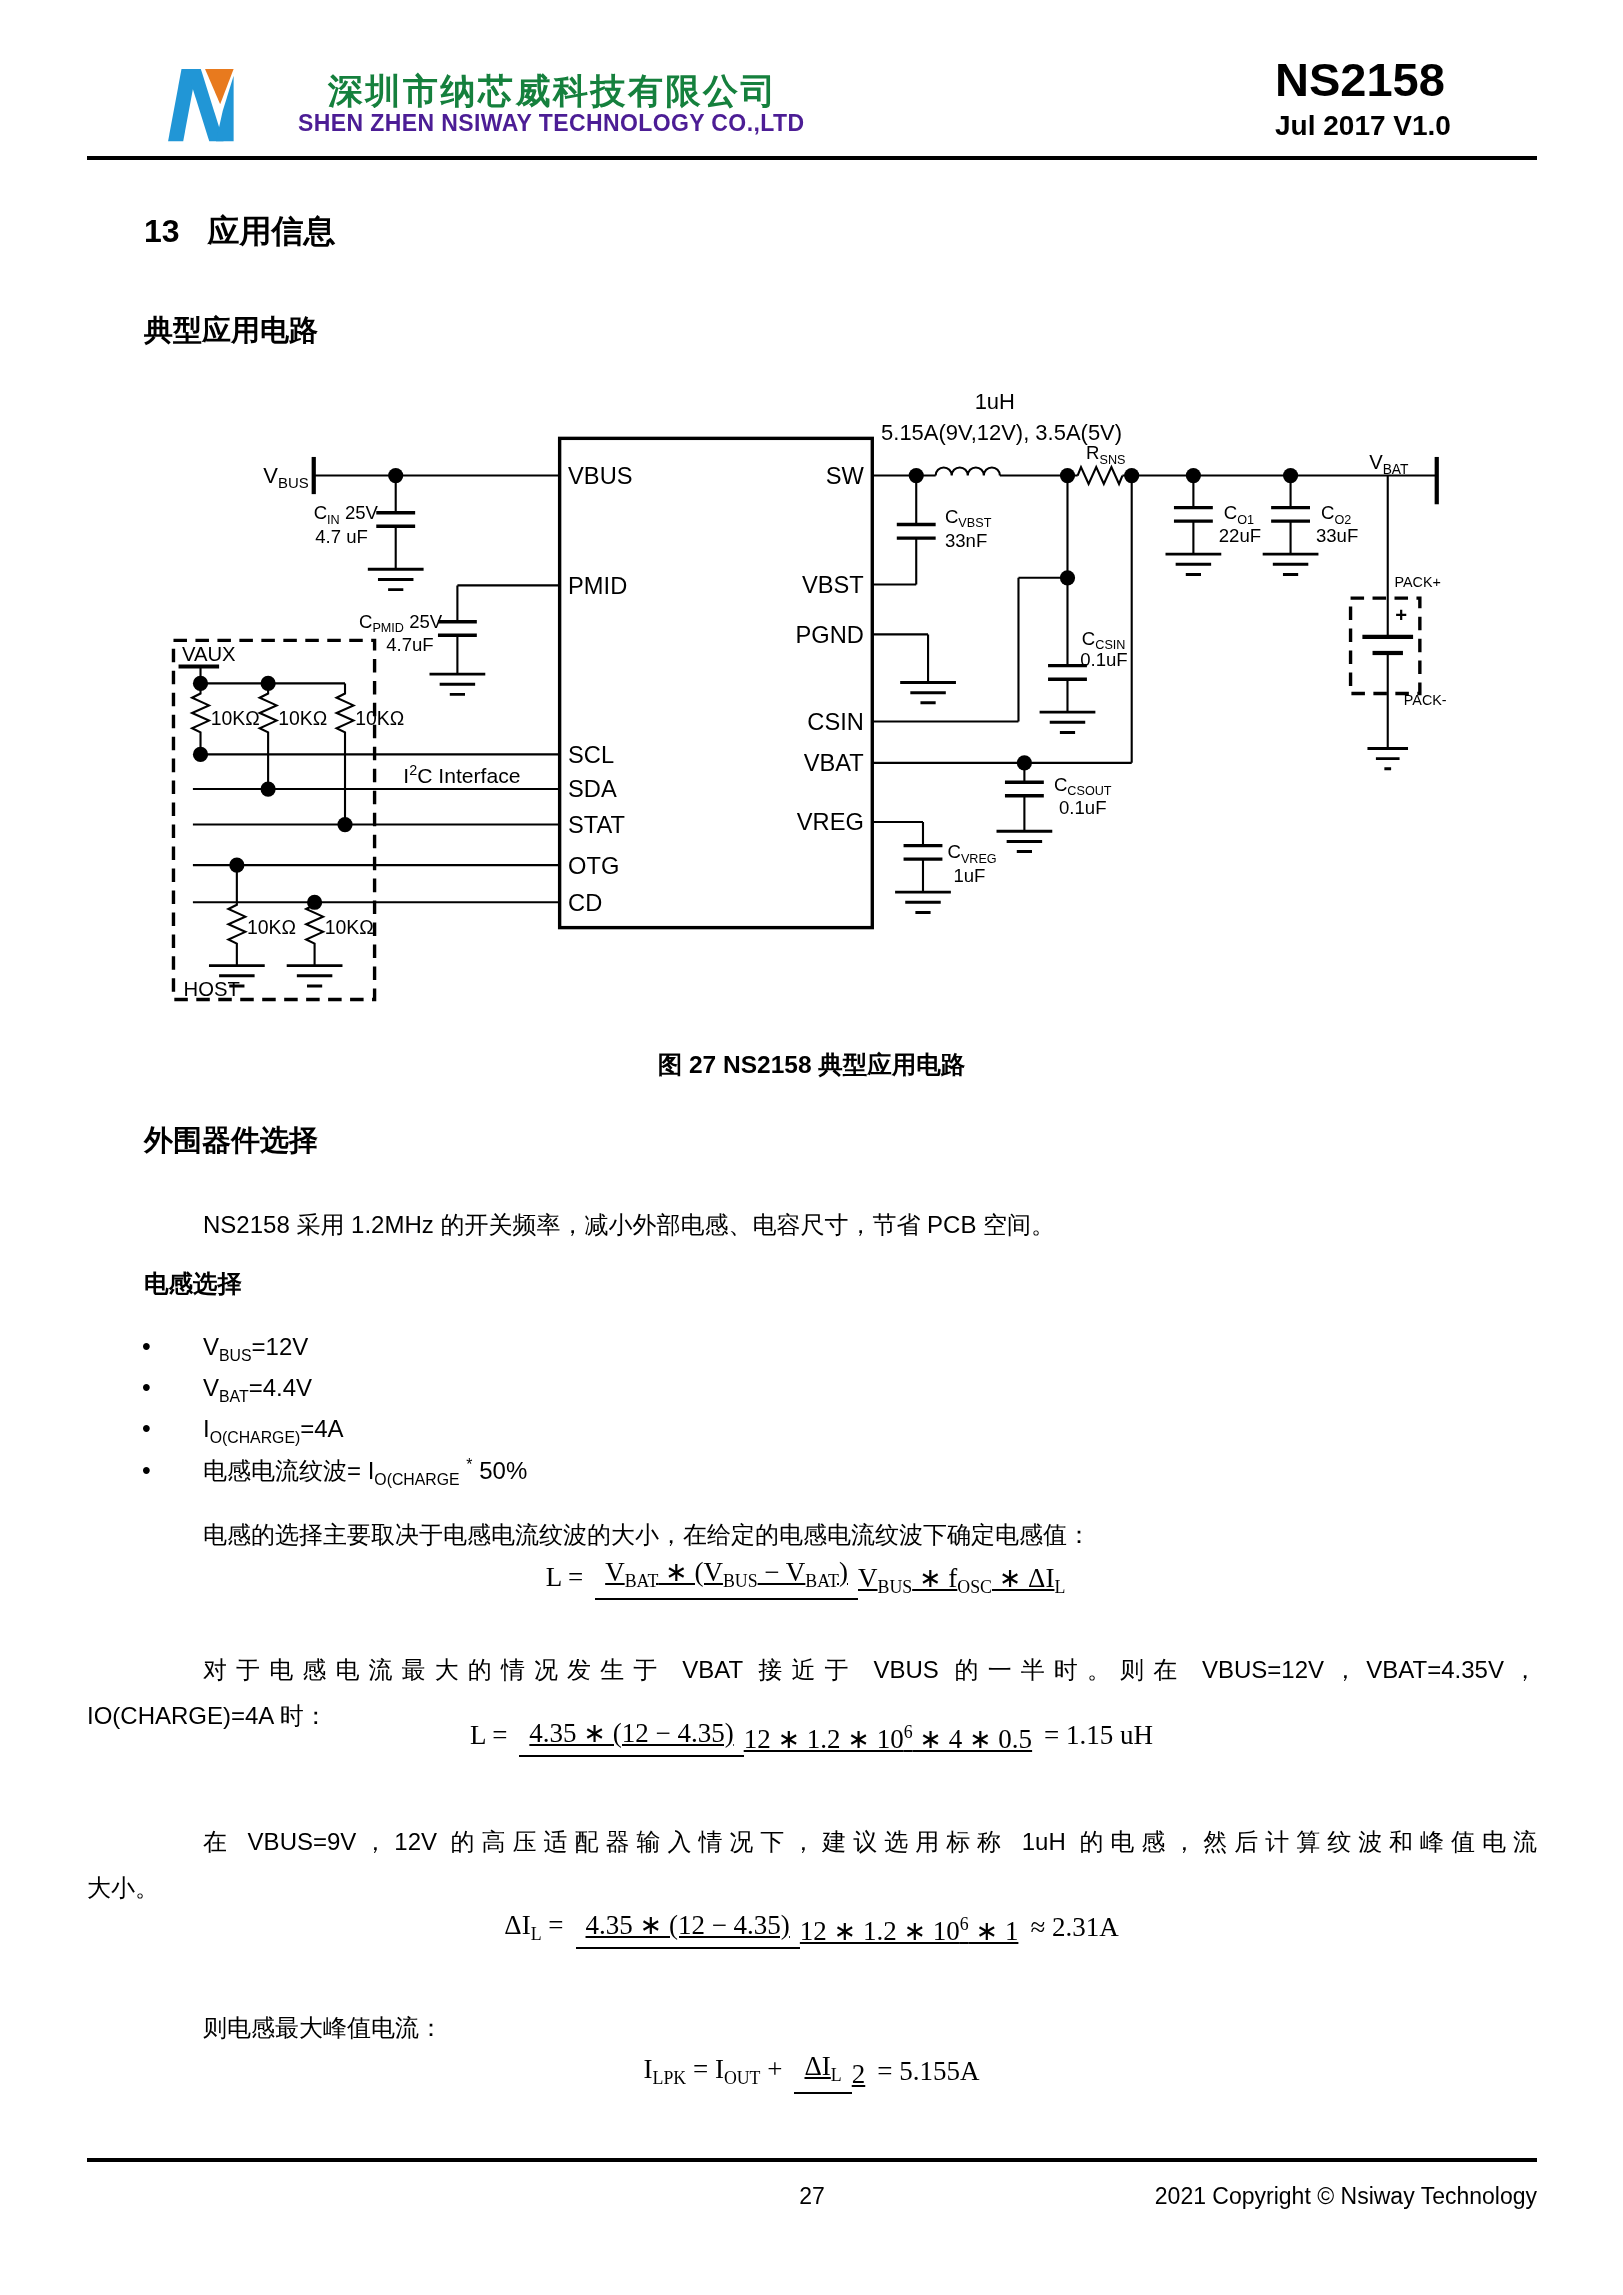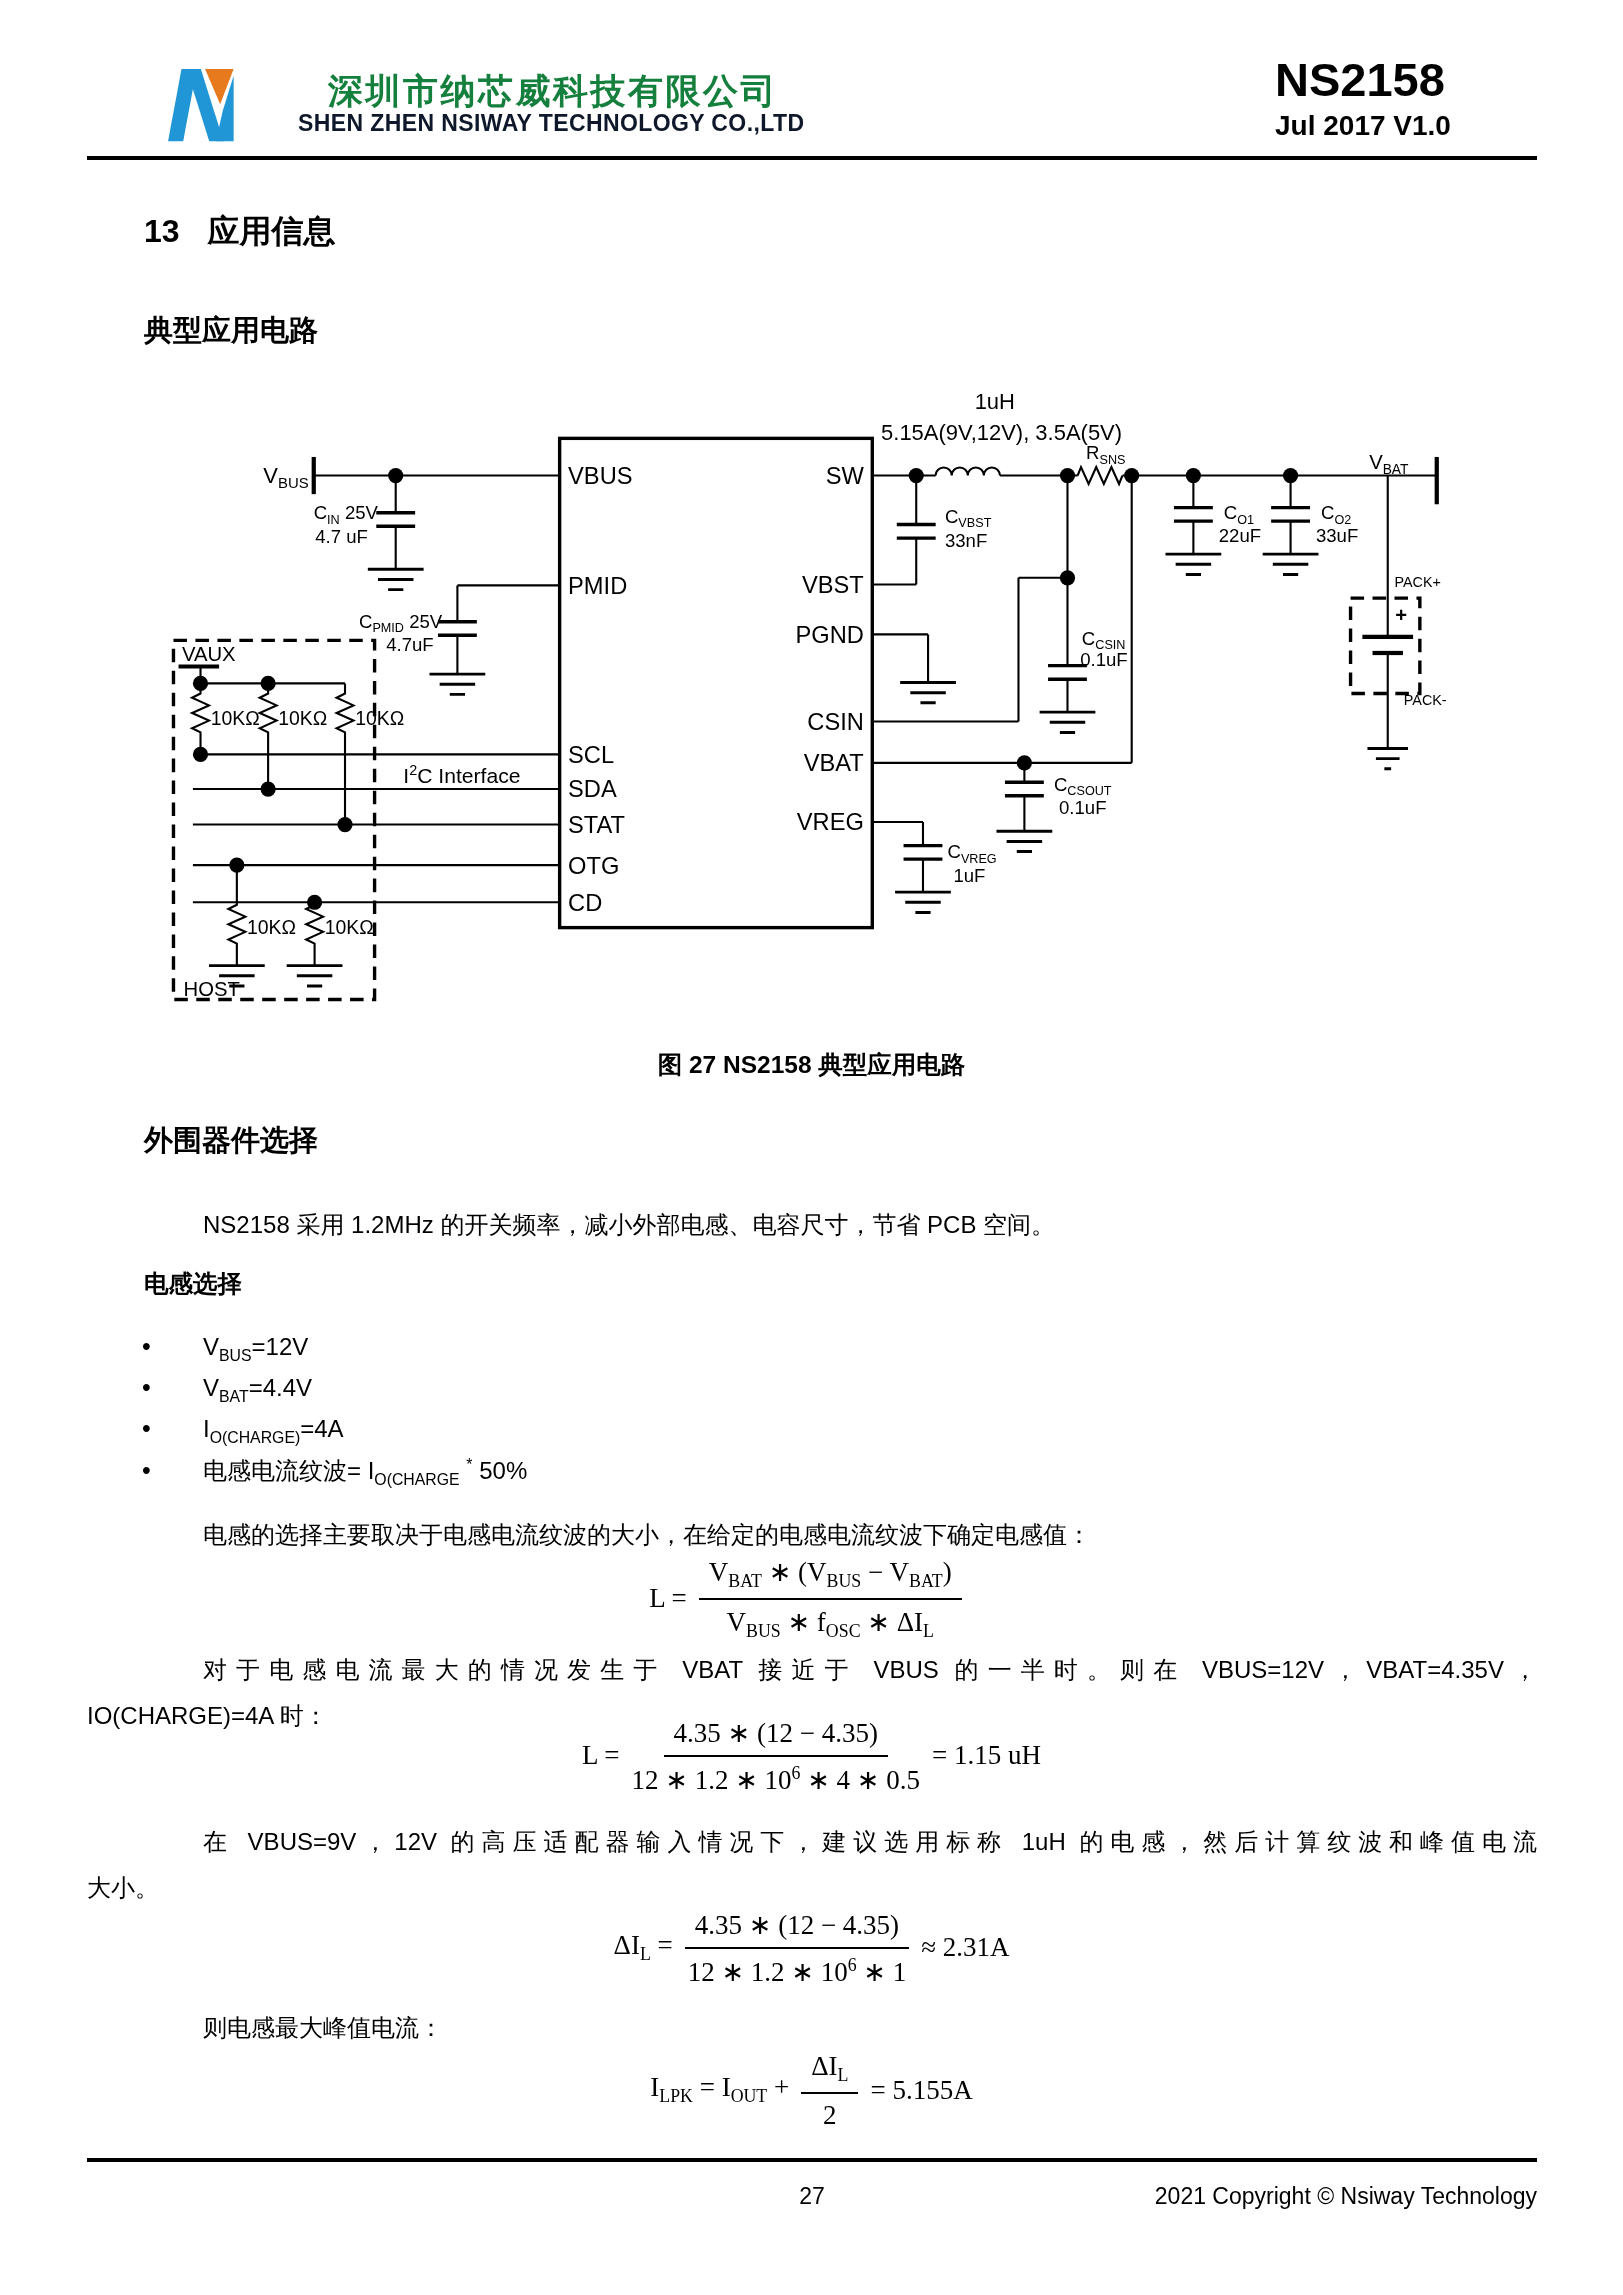--- a/index.html
+++ b/index.html
@@ -2,21 +2,21 @@
 <html style="font-size:13.5px"><head>
 <meta charset="utf-8">
 <style>
   html,body{margin:0;padding:0;background:#888;}
   .page{position:relative;width:1623px;height:2295px;background:#ffffff;
         font-family:"Liberation Sans",sans-serif;color:#000;overflow:hidden;}
   .abs{position:absolute;}
   
   .logo{left:156px;top:64px;width:88px;height:79px;}
   .company-cn{left:328px;top:68px;font-size:35px;font-weight:bold;letter-spacing:2.5px;color:#15803d;}
-  .company-en{left:298px;top:110px;font-size:23px;font-weight:bold;letter-spacing:0.4px;color:#0f172a;}
+  .company-en{left:298px;top:110px;font-size:23px;font-weight:bold;letter-spacing:0.4px;color:#4c1d95;}
   .part-number{left:1275px;top:56px;font-size:47px;font-weight:bold;line-height:1;}
   .doc-rev{left:1275px;top:110px;font-size:28px;font-weight:bold;text-align:right;}
   .hrule{left:87px;width:1450px;height:4.2px;background:#000;}
   
   .h1{left:144px;top:210px;font-size:32px;font-weight:bold;}
   .h1 .num{margin-right:28px;}
   .h2{font-size:29px;font-weight:bold;left:144px;}
   .h3{font-size:24.5px;font-weight:bold;left:144px;}
   .body-text{font-size:24px;line-height:46px;}
   .caption{left:0;width:1623px;top:1048px;text-align:center;font-size:24.5px;font-weight:bold;}
@@ -25,21 +25,21 @@
   .stretch{text-align:justify;text-align-last:justify;}
   
   .bullets{left:142px;top:1332px;list-style:none;margin:0;padding:0;}
   .bullets li{display:flex;align-items:baseline;height:41px;font-size:24px;}
   .bullets .marker{font-size:25px;width:61px;}
   sub{font-size:66%;}
   sup{font-size:66%;}
   
   .formula{left:0;width:1623px;display:flex;justify-content:center;align-items:center;gap:12px;
            font-family:"Liberation Serif",serif;font-size:27px;}
-  .frac{display:inline-flex;flex-direction:column;align-items:center;}
+  .frac{display:inline-flex;flex-direction:row;align-items:center;text-decoration:underline;}
   .frac .num{padding:1.7px 10px 6px;border-bottom:2.5px solid #000;}
   .frac .den{padding-top:6px;}
   
   .circuit{left:93px;top:364px;width:1420px;height:676px;}
   .circuit text{font-family:"Liberation Sans",sans-serif;fill:#000;}
   .w{stroke:#000;stroke-width:2.5;fill:none;}
   .plate{stroke:#000;stroke-width:4;fill:none;}
   .gnd{stroke:#000;stroke-width:3.5;fill:none;}
   .boxline{stroke:#000;stroke-width:4;fill:#fff;}
   .dashbox{stroke:#000;stroke-width:4;fill:none;stroke-dasharray:16 10;}

